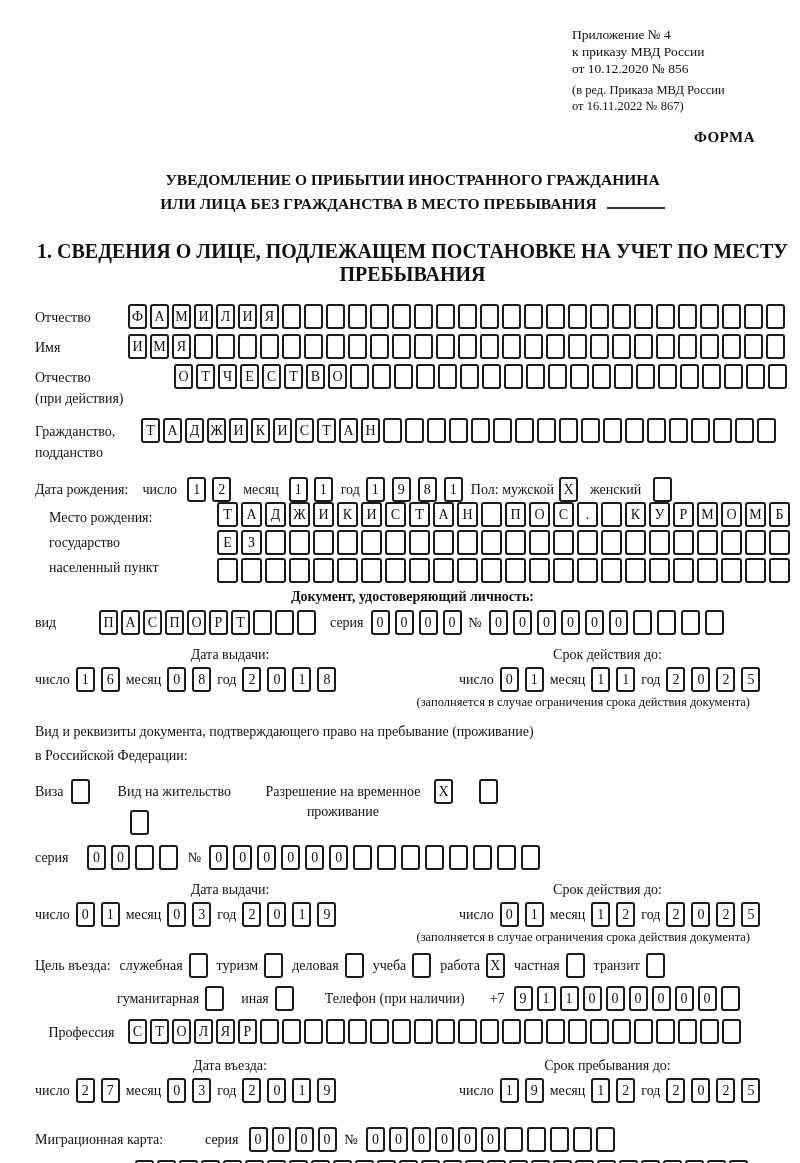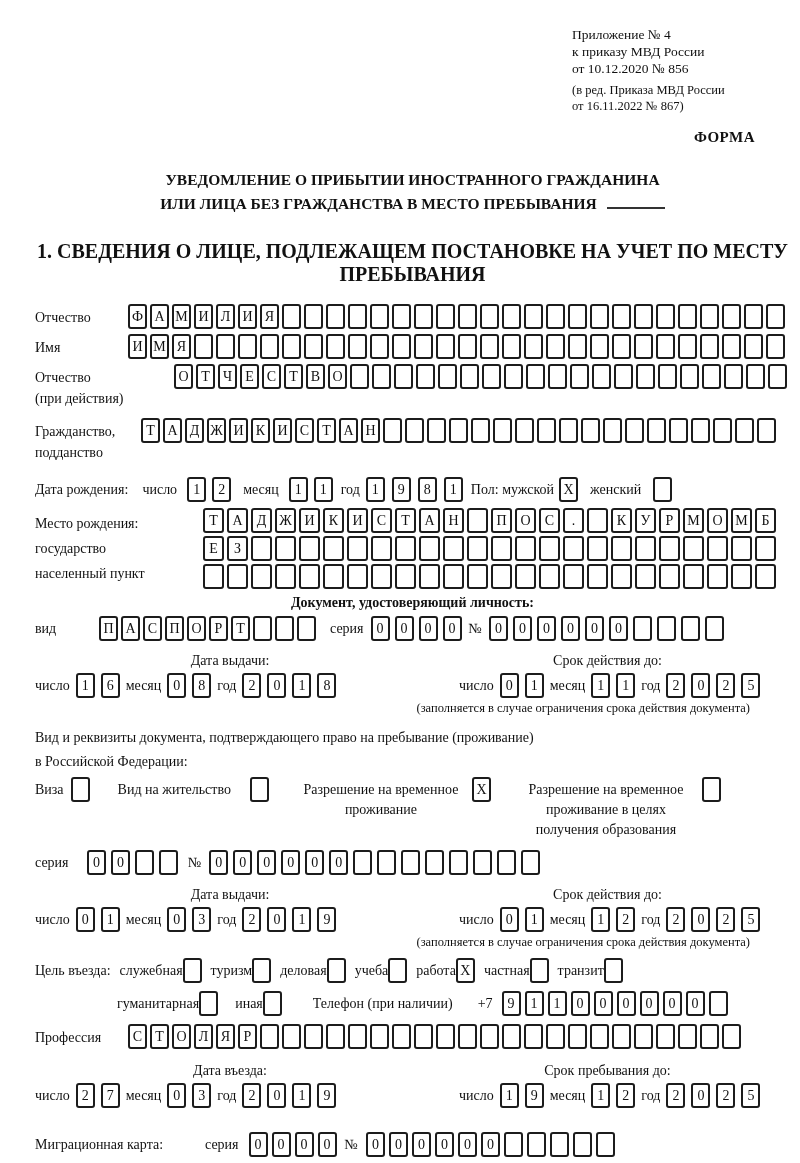--- a/index.html
+++ b/index.html
@@ -40,21 +40,21 @@
   .center-head{ text-align:center; font-size:14px; margin-top:8px; }
   .doc-heading{ text-align:center; font-weight:bold; font-size:14px; margin-top:6px; }
   .note{ font-size:12.5px; }
   .note-right{ text-align:right; padding-right:40px; margin-top:3px; }
   .para{ font-size:14px; line-height:24px; margin-top:10px; }
   .opt{ display:flex; align-items:flex-start; gap:7px; }
   .opt .cell{ margin-top:1px; }
   .opt-label{ font-size:14px; line-height:20px; padding-top:4px; }
   .opt-label.center{ text-align:center; }
   .opts-row{ display:flex; align-items:flex-start; margin-top:8px; gap:14px; }
-  .pair{ display:flex; align-items:center; gap:0; flex:none; }
+  .pair{ display:flex; align-items:center; gap:6px; flex:none; }
   .pair .dlbl{ padding-top:0; }
   .purpose-row{ display:flex; align-items:center; margin-top:8px; gap:9px; }
 </style>
 </head>
 <body>
 
 <div class="page">
 
   <div class="ref-block">
     <div>Приложение № 4</div>
@@ -253,21 +253,21 @@
         <span class="cell">X</span>
       </span>
     <span class="gap" style="width:12px;"></span>
     <span class="dlbl">женский</span>
     <span class="gap" style="width:12px;"></span>
     <span class="cells">
         <span class="cell"></span>
       </span>
   </div>
 
-  <div class="frow" style="margin-top:6px;">
+  <div class="frow" style="margin-top:0;justify-content:flex-end;">
     <span class="lbl-col" style="width:168px; line-height:25px;">
       <span style="display:block;">Место рождения:</span>
       <span style="display:block;">государство</span>
       <span style="display:block;">населенный пункт</span>
     </span>
     <span class="cellrows">
       <span class="cells wide">
           <span class="cell">Т</span>
           <span class="cell">А</span>
           <span class="cell">Д</span>
@@ -438,41 +438,40 @@
       </div>
     </div>
   </div>
   <div class="note note-right">(заполняется в случае ограничения срока действия документа)</div>
 
   <div class="para">
     <div>Вид и реквизиты документа, подтверждающего право на пребывание (проживание)</div>
     <div>в Российской Федерации:</div>
   </div>
 
-  <div class="opts-row" style="margin-top:2px;gap:20px;">
+  <div class="opts-row" style="margin-top:10px;gap:20px;">
     <span class="opt">
       <span class="opt-label">Виза</span>
       <span class="cells">
           <span class="cell"></span>
         </span>
     </span>
-    <span class="opt" style="margin-left:8px;">
+    <span class="opt" style="margin-left:8px;flex-direction:column;">
       <span class="opt-label">Вид на жительство</span>
       <span class="cells" style="margin-left:12px;">
           <span class="cell"></span>
         </span>
     </span>
     <span class="opt" style="margin-left:8px;">
       <span class="opt-label center" style="width:168px;">Разрешение на временное проживание</span>
       <span class="cells">
           <span class="cell">X</span>
         </span>
     </span>
     <span class="opt" style="margin-left:6px;">
-      <span class="opt-label center" style="width:178px;">Разрешение на временное проживание в целях получения образования</span>
       <span class="cells">
           <span class="cell"></span>
         </span>
     </span>
   </div>
 
   <div class="inline-row" style="margin-top:10px;">
     <span class="dlbl" style="width:52px;">серия</span>
     <span class="cells" style="gap:5px;">
         <span class="cell">0</span>
@@ -619,21 +618,21 @@
         <span class="cell">0</span>
         <span class="cell">0</span>
         <span class="cell">0</span>
         <span class="cell">0</span>
         <span class="cell">0</span>
         <span class="cell"></span>
       </span>
   </div>
 
   <div class="frow" style="margin-top:8px;">
-    <span class="flabel" style="width:93px;">Профессия</span>
+    <span class="flabel" style="width:93px;text-align:center;">Профессия</span>
     <span class="cells">
         <span class="cell">С</span>
         <span class="cell">Т</span>
         <span class="cell">О</span>
         <span class="cell">Л</span>
         <span class="cell">Я</span>
         <span class="cell">Р</span>
         <span class="cell"></span>
         <span class="cell"></span>
         <span class="cell"></span>

